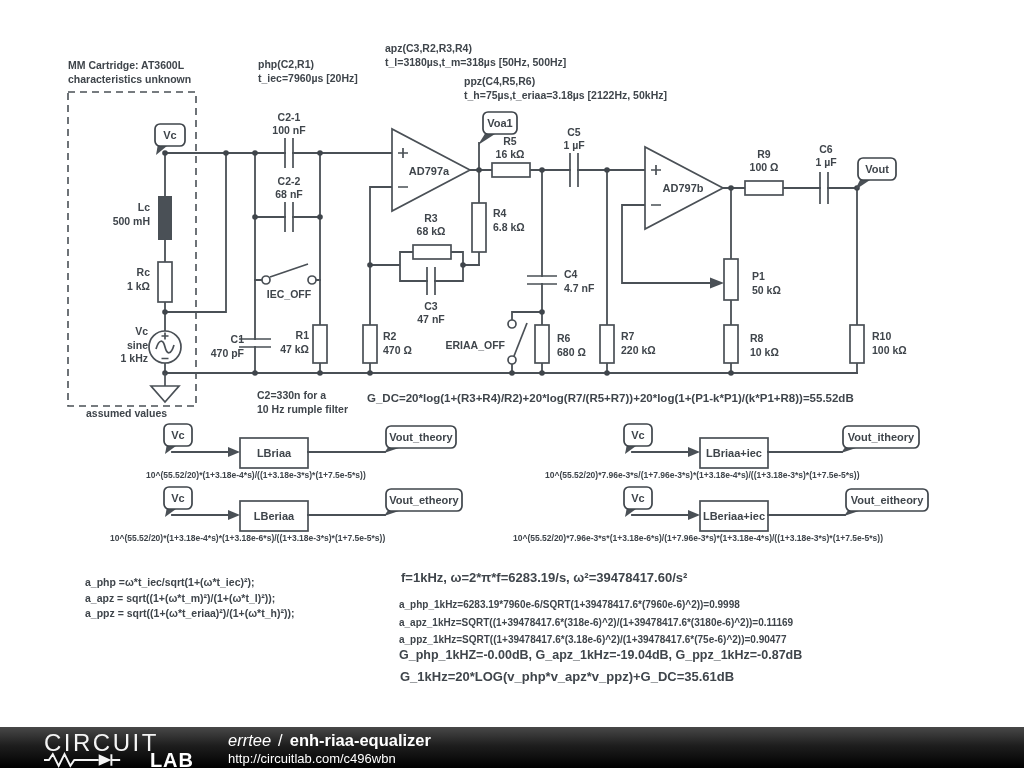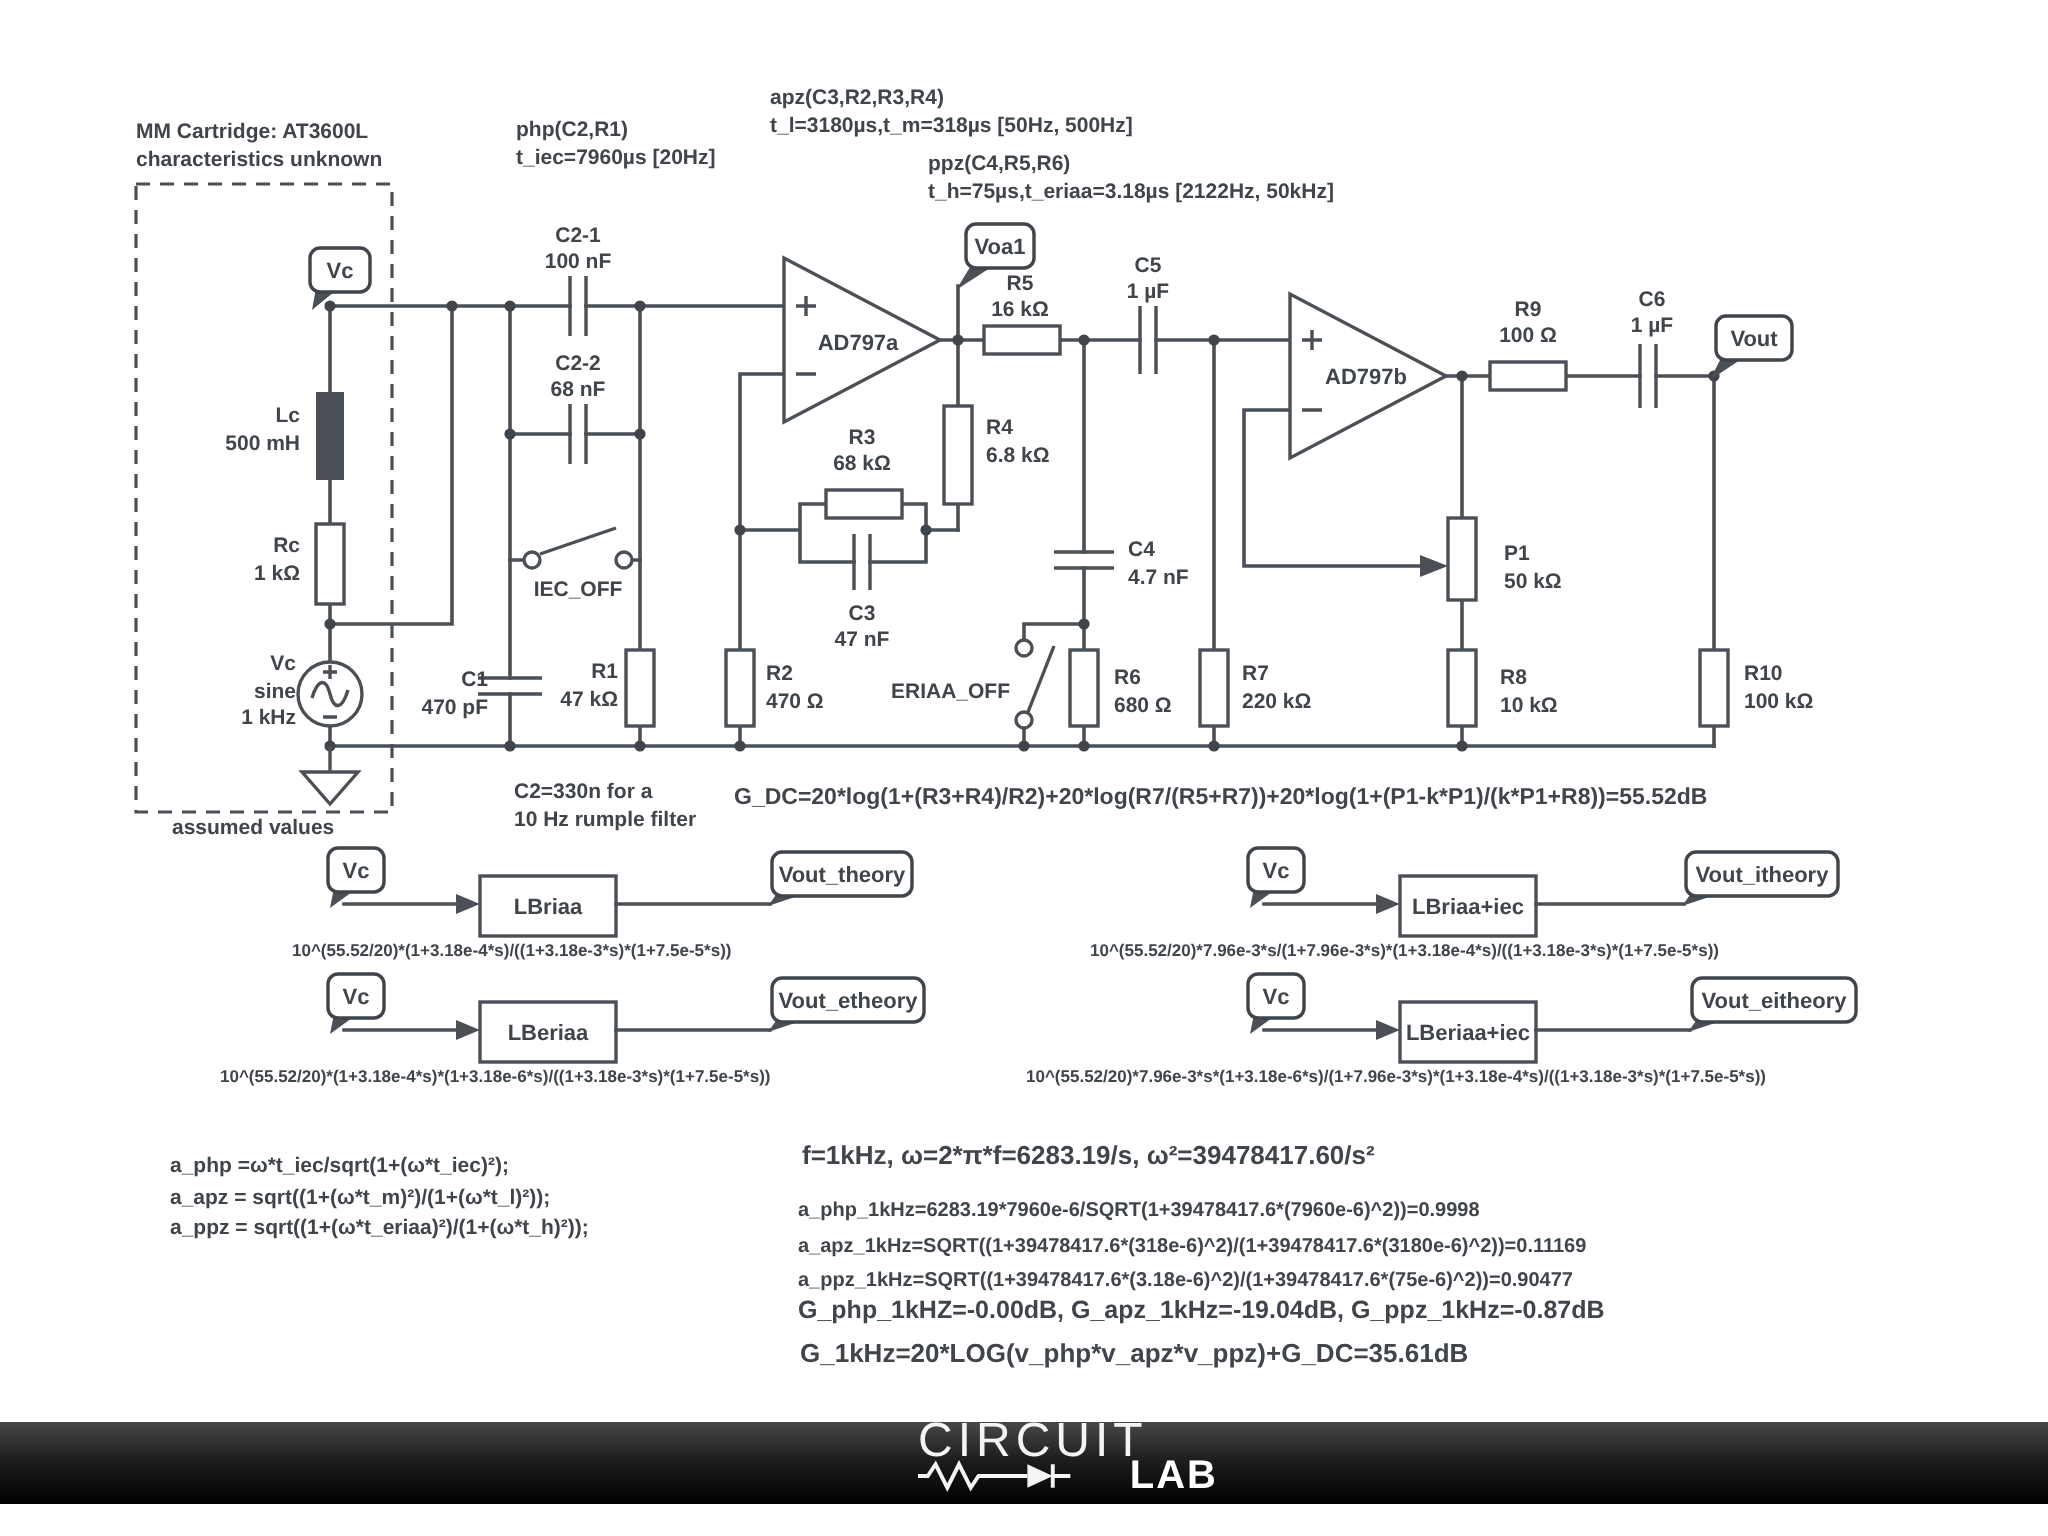--- a/index.html
+++ b/index.html
@@ -13,23 +13,23 @@
   .b13{font-size:13px;font-weight:bold;}
   .f85{font-size:8.5px;font-weight:bold;}
   .f10{font-size:10px;font-weight:bold;}
   .wire{stroke:#4a5056;stroke-width:1.8;fill:none;stroke-linecap:square;}
   .sym{stroke:#4a5056;stroke-width:1.7;fill:none;}
   .symw{stroke:#4a5056;stroke-width:1.7;fill:#ffffff;}
   .fillsym{fill:#4a5056;stroke:none;}
   .dot{fill:#3f454b;stroke:none;}
   .dash{fill:none;stroke:#4a5056;stroke-width:1.6;stroke-dasharray:7 5;}
   .flag{fill:#ffffff;stroke:#3f454b;stroke-width:1.7;}
-  .footer{position:absolute;left:0;bottom:16px;width:100%;height:41px;box-sizing:border-box;
+  .footer{position:absolute;left:0;bottom:0;width:100%;height:41px;box-sizing:border-box;
           background:linear-gradient(180deg,#484848 0%,#1e1e1e 45%,#000000 100%);
-          display:flex;align-items:center;padding-left:44px;color:#fff;flex-direction:column;}
+          display:flex;align-items:flex-end;padding-left:44px;color:#fff;}
   .logo{display:flex;flex-direction:column;justify-content:center;width:150px;}
   .logo-top{font-size:24px;line-height:19px;letter-spacing:2.5px;color:#f4f4f4;font-weight:normal;}
   .logo-bottom{display:flex;align-items:center;height:16px;margin-top:0px;}
   .logo-lab{font-size:20px;font-weight:bold;letter-spacing:1px;color:#fff;margin-left:18px;}
   .meta{margin-left:34px;display:flex;flex-direction:column;justify-content:center;margin-top:16px;}
   .meta-line1{font-size:16.5px;line-height:19px;}
   .meta-line1 .author{font-style:italic;}
   .meta-line1 .sep{margin:0 7px;}
   .meta-line1 .ctitle{font-weight:bold;}
   .meta-url{font-size:13px;line-height:18px;}

